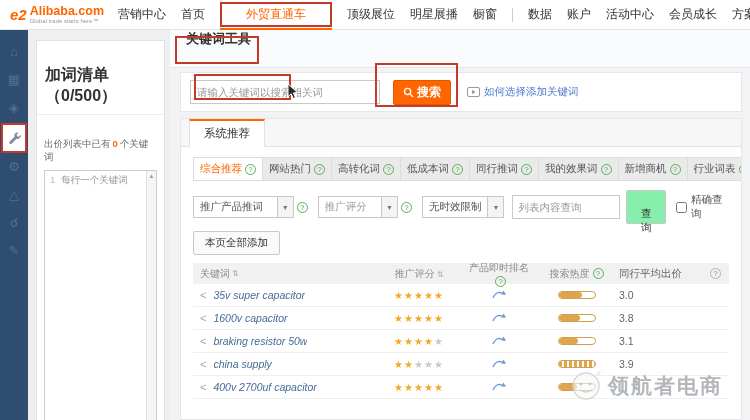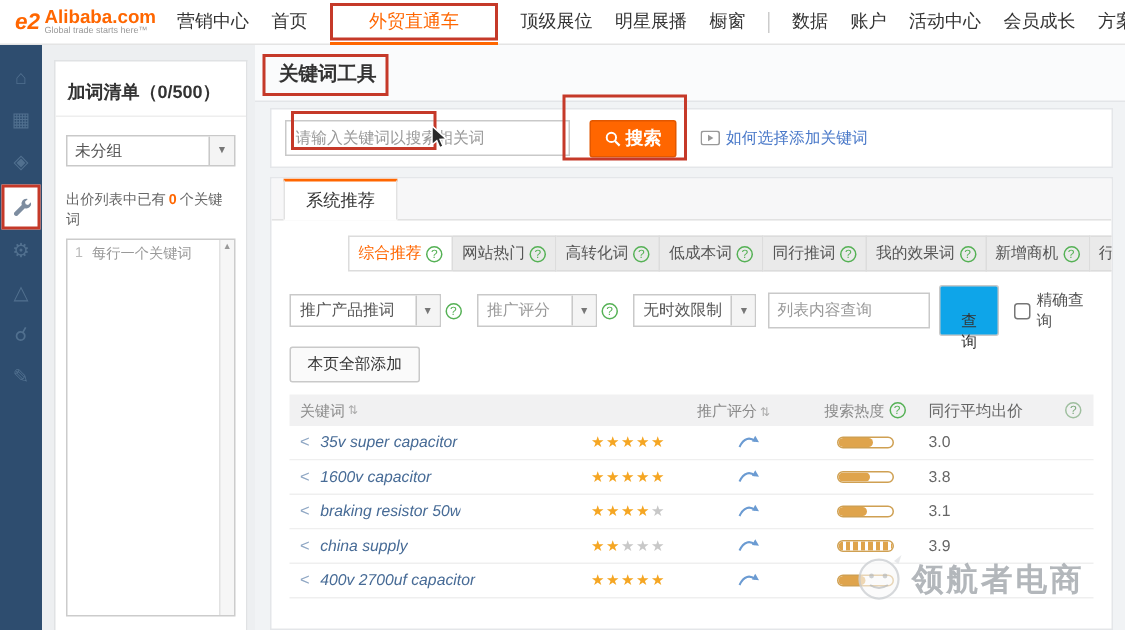--- a/index.html
+++ b/index.html
@@ -23,66 +23,66 @@
 
   
   .rail { position:absolute; left:0; top:30px; width:28px; height:390px; background:#2e4d6f; z-index:4; display:flex; flex-direction:column; align-items:center; padding-top:14px; gap:13px; }
   .rail-icon { width:15px; height:15px; color:#51708f; font-size:13px; line-height:15px; text-align:center; cursor:pointer; }
   .rail-slot { width:15px; height:18px; }
   .rail-active-box { position:absolute; left:1px; top:123px; width:26px; height:30px; background:#fff; border:2px solid #c53929; display:flex; align-items:center; justify-content:center; z-index:6; }
 
   
   .left-panel { position:absolute; left:28px; top:30px; width:142px; height:390px; background:#edeff1; z-index:3; }
   .left-card { position:absolute; left:8px; right:5px; top:10px; bottom:0; background:#fff; border:1px solid #e0e2e4; border-bottom:none; }
-  .lc-title { font-size:12px; font-weight:bold; color:#333; padding:12px 8px 7px; border-bottom:1px solid #eee; }
+  .lc-title { font-size:16px; font-weight:bold; color:#333; padding:24px 8px 7px; border-bottom:1px solid #eee; }
   .lc-body { padding:7px 7px 0; }
   .lc-group { font-size:9.5px; color:#888; line-height:1.5; }
   .lc-group b { color:#555; font-size:10px; }
   .select { margin-top:5px; height:21px; border:1px solid #c9c9c9; background:#fff; display:flex; align-items:center; cursor:pointer; }
   .select .sel-text { flex:1; padding:0 5px; font-size:10.5px; color:#555; white-space:nowrap; overflow:hidden; }
   .select .sel-btn { width:17px; height:100%; background:#f4f4f4; border-left:1px solid #c9c9c9; color:#777; font-size:7px; display:flex; align-items:center; justify-content:center; }
   .lc-bidline { margin-top:16px; font-size:9.5px; color:#666; }
   .lc-bidline .cnt { color:#f60; font-weight:bold; padding:0 2px; }
   .lc-textarea { margin-top:6px; height:252px; border:1px solid #ccc; background:#fff; display:flex; }
   .ta-main { flex:1; padding:3px 2px; display:flex; gap:6px; }
   .ta-lineno { color:#bbb; font-size:9.5px; padding-left:3px; }
   .ta-ph { color:#999; font-size:9.5px; }
   .ta-scroll { width:10px; background:#f6f6f6; border-left:1px solid #e2e2e2; }
   .ta-up { height:10px; text-align:center; font-size:6px; color:#999; line-height:10px; }
 
   
   .main { position:absolute; left:170px; top:30px; width:580px; height:390px; background:#f1f3f5; }
-  .title-strip { height:38px; background:#fafbfc; border-bottom:1px solid #e3e5e8; display:flex; align-items:center; }
+  .title-strip { height:38px; background:#fafbfc; border-bottom:1px solid #e3e5e8; display:flex; }
   .page-title { font-size:13px; font-weight:bold; color:#333; margin-left:16px; }
 
   .search-card { position:absolute; left:10px; right:8px; top:42px; height:40px; background:#fff; border:1px solid #e4e6e9; display:flex; align-items:center; padding-left:9px; }
   .search-input { width:190px; height:24px; border:1px solid #c9c9c9; padding:0 6px; font-size:10.5px; color:#333; font-family:inherit; }
   .search-input::placeholder { color:#999; }
   .search-btn { margin-left:13px; width:58px; height:25px; background:#f60; border:1px solid #e25700; border-radius:2px; color:#fff; font-size:12px; font-weight:bold; display:flex; align-items:center; justify-content:center; gap:3px; cursor:pointer; font-family:inherit; }
   .help-link { margin-left:16px; display:flex; align-items:center; gap:4px; color:#4a79c9; font-size:10.5px; cursor:pointer; }
 
   .system-card { position:absolute; left:10px; right:8px; top:88px; bottom:0; background:#fff; border:1px solid #e4e6e9; overflow:hidden; }
   .tab-strip { height:28px; background:#f7f7f8; border-bottom:1px solid #e2e2e2; display:flex; align-items:center; }
   .tab-active { margin-left:8px; height:28px; background:#fff; border:1px solid #e2e2e2; border-bottom:1px solid #fff; border-top:2px solid #f60; padding:0 14px; font-size:11.5px; color:#333; display:flex; align-items:center; cursor:pointer; }
   .sc-body { padding:10px 12px 0; }
 
-  .subtabs { display:flex;margin-left:39px; }
+  .subtabs { display:flex; }
   .subtab { display:flex; align-items:center; padding:4px 6px; background:#eaeaea; border:1px solid #dcdcdc; border-left:none; font-size:10.5px; color:#555; cursor:pointer; white-space:nowrap; }
   .subtab:first-child { border-left:1px solid #dcdcdc; }
   .subtab.active { background:#fff; color:#f60; }
   .q { display:inline-block; width:11px; height:11px; border:1px solid #55b155; border-radius:50%; color:#55b155; font-size:8px; line-height:10px; text-align:center; margin-left:3px; flex:none; }
 
   .filters { display:flex; align-items:center; margin-top:9px; }
   .f-select { height:22px; border:1px solid #c9c9c9; background:#fff; display:flex; align-items:center; cursor:pointer; }
   .f-select .sel-text { flex:1; padding:0 6px; font-size:10.5px; color:#555; white-space:nowrap; }
   .f-select .sel-text.muted { color:#999; }
   .f-select .sel-btn { width:16px; height:100%; background:#f4f4f4; border-left:1px solid #c9c9c9; color:#777; font-size:7px; display:flex; align-items:center; justify-content:center; }
   .f-input { height:24px; width:108px; border:1px solid #c9c9c9; padding:0 5px; font-size:10.5px; font-family:inherit; }
   .f-input::placeholder { color:#999; }
-  .f-btn { height:22px; margin-left:6px; padding:16px 9px; background:#0ea5e9; border:1px solid #c9c9c9; border-radius:2px; font-size:10.5px; color:#333; cursor:pointer; font-family:inherit; }
+  .f-btn { height:22px; margin-left:6px; padding:16px 9px; background:#86efac; border:1px solid #c9c9c9; border-radius:2px; font-size:10.5px; color:#333; cursor:pointer; font-family:inherit; }
   .f-check { display:flex; align-items:center; margin-left:10px; gap:4px; font-size:10.5px; color:#555; cursor:pointer; }
   .f-check input { width:11px; height:11px; }
 
   .notice { margin-top:8px; background:#ecf4fb; color:#4a70a3; font-size:10px; padding:5px 8px; }
   .add-all { margin-top:7px; display:inline-block; padding:4px 11px; background:#fafafa; border:1px solid #c9c9c9; border-radius:2px; font-size:10.5px; color:#333; cursor:pointer; font-family:Liberation Mono, monospace; }
 
   .table { margin-top:8px; }
   .thead { display:flex; align-items:center; height:21px; background:#f1f1f2; font-size:10px; color:#8a8a8a; }
   .trow { display:flex; align-items:center; height:23px; border-bottom:1px solid #efefef; background:#fff; }
   .c-kw { flex:1; display:flex; align-items:center; padding-left:7px; min-width:0; }
@@ -155,24 +155,20 @@
 <div class="rail-active-box">
   <svg width="15" height="15" viewBox="0 0 16 16">
     <path d="M11.2 1.6a3.4 3.4 0 0 0-3.2 4.5L3.2 10.9a1.6 1.6 0 1 0 2.2 2.2l4.8-4.8a3.4 3.4 0 0 0 4.3-4.3l-2 2-1.7-.5-.5-1.7 2-2a3.4 3.4 0 0 0-1.1-.2z" fill="#7d8da0"></path>
   </svg>
 </div>
 
 <div class="left-panel">
   <div class="left-card">
     <div class="lc-title">加词清单（0/500）</div>
     <div class="lc-body">
-      <div class="select">
-        <span class="sel-text">未分组</span>
-        <span class="sel-btn">▼</span>
-      </div>
       <div class="lc-bidline">
         <span>出价列表中已有</span><span class="cnt">0</span><span>个关键词</span>
       </div>
       <div class="lc-textarea">
         <div class="ta-main">
           <span class="ta-lineno">1</span>
           <span class="ta-ph">每行一个关键词</span>
         </div>
         <div class="ta-scroll">
           <div class="ta-up">▲</div>
@@ -272,20 +268,21 @@
 
       <button class="add-all">本页全部添加</button>
 
       <div class="table">
         <div class="thead">
           <div class="c-kw">
               <span>关键词</span>
               <span class="sort">⇅</span>
             </div>
           <div class="c-score"><span>推广评分</span><span class="sort">⇅</span></div>
+          <div class="c-rank"><span>产品即时排名</span><span class="q">?</span></div>
           <div class="c-heat" style="align-items:center">
               <span>搜索热度</span>
               <span class="q">?</span>
             </div>
           <div class="c-bid"><span>同行平均出价</span></div>
           <div class="c-tail">
               <span class="q gray">?</span>
             </div>
         </div>
 

